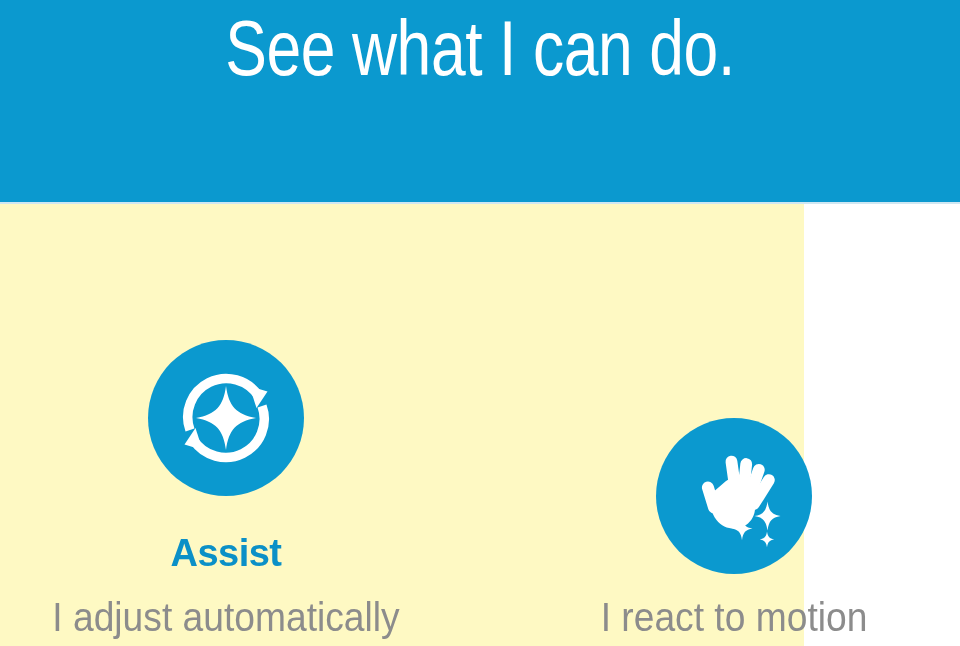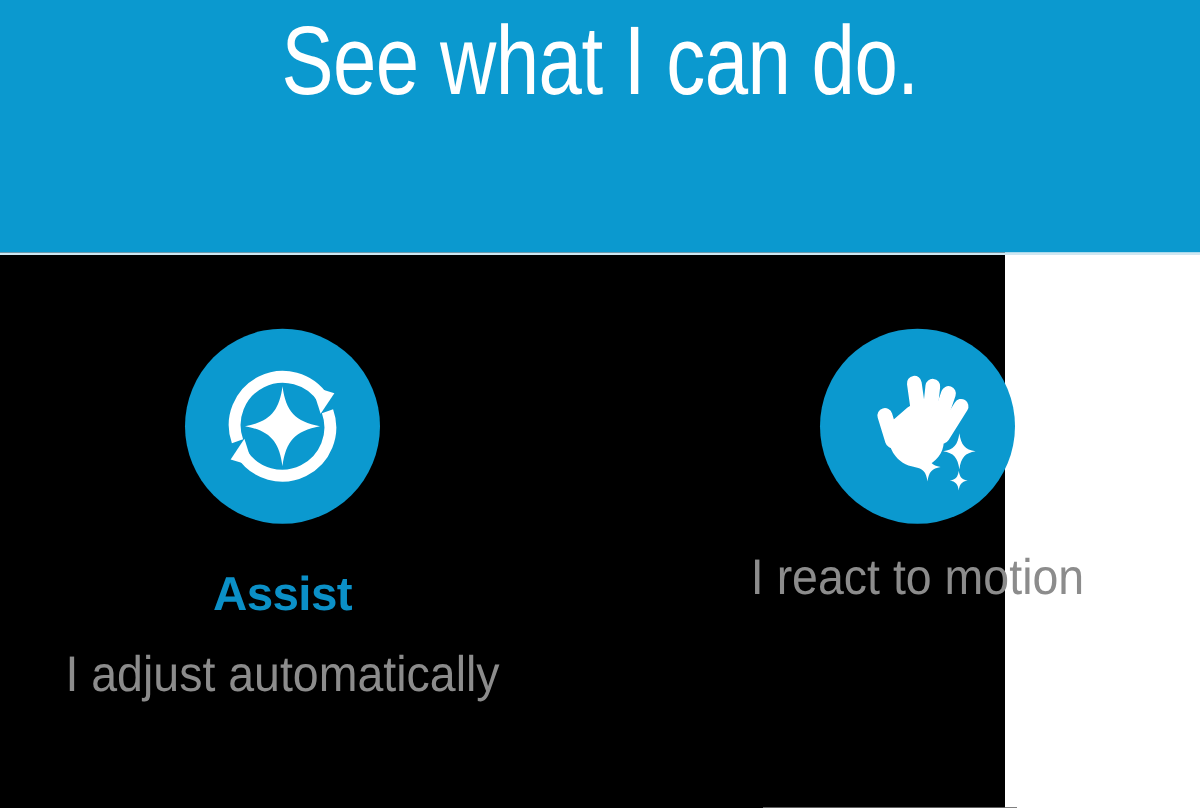--- a/index.html
+++ b/index.html
@@ -10,21 +10,21 @@
     width: 960px;
     height: 646px;
     background: #ffffff;
     font-family: "Liberation Sans", "DejaVu Sans", sans-serif;
     overflow: hidden;
   }
   .screen {
     position: relative;
     width: 804px;
     height: 646px;
-    background: #000000;
+    background: #fef9c3;
   }
 
   
   .header-band {
     position: absolute;
     left: 0;
     top: 0;
     width: 960px;
     height: 202px;
     background: #0b99cf;
@@ -57,21 +57,21 @@
 
   
   .features {
     position: absolute;
     left: 0;
     top: 204px;
     width: 960px;
     height: 442px;
     display: flex;
     flex-direction: row;
-    align-items: flex-start;
+    align-items: flex-end;
   }
   .feature {
     width: 480px;
     display: flex;
     flex-direction: column;
     align-items: center;
   }
   .feature-icon-circle {
     margin-top: 59px;
     width: 156px;

